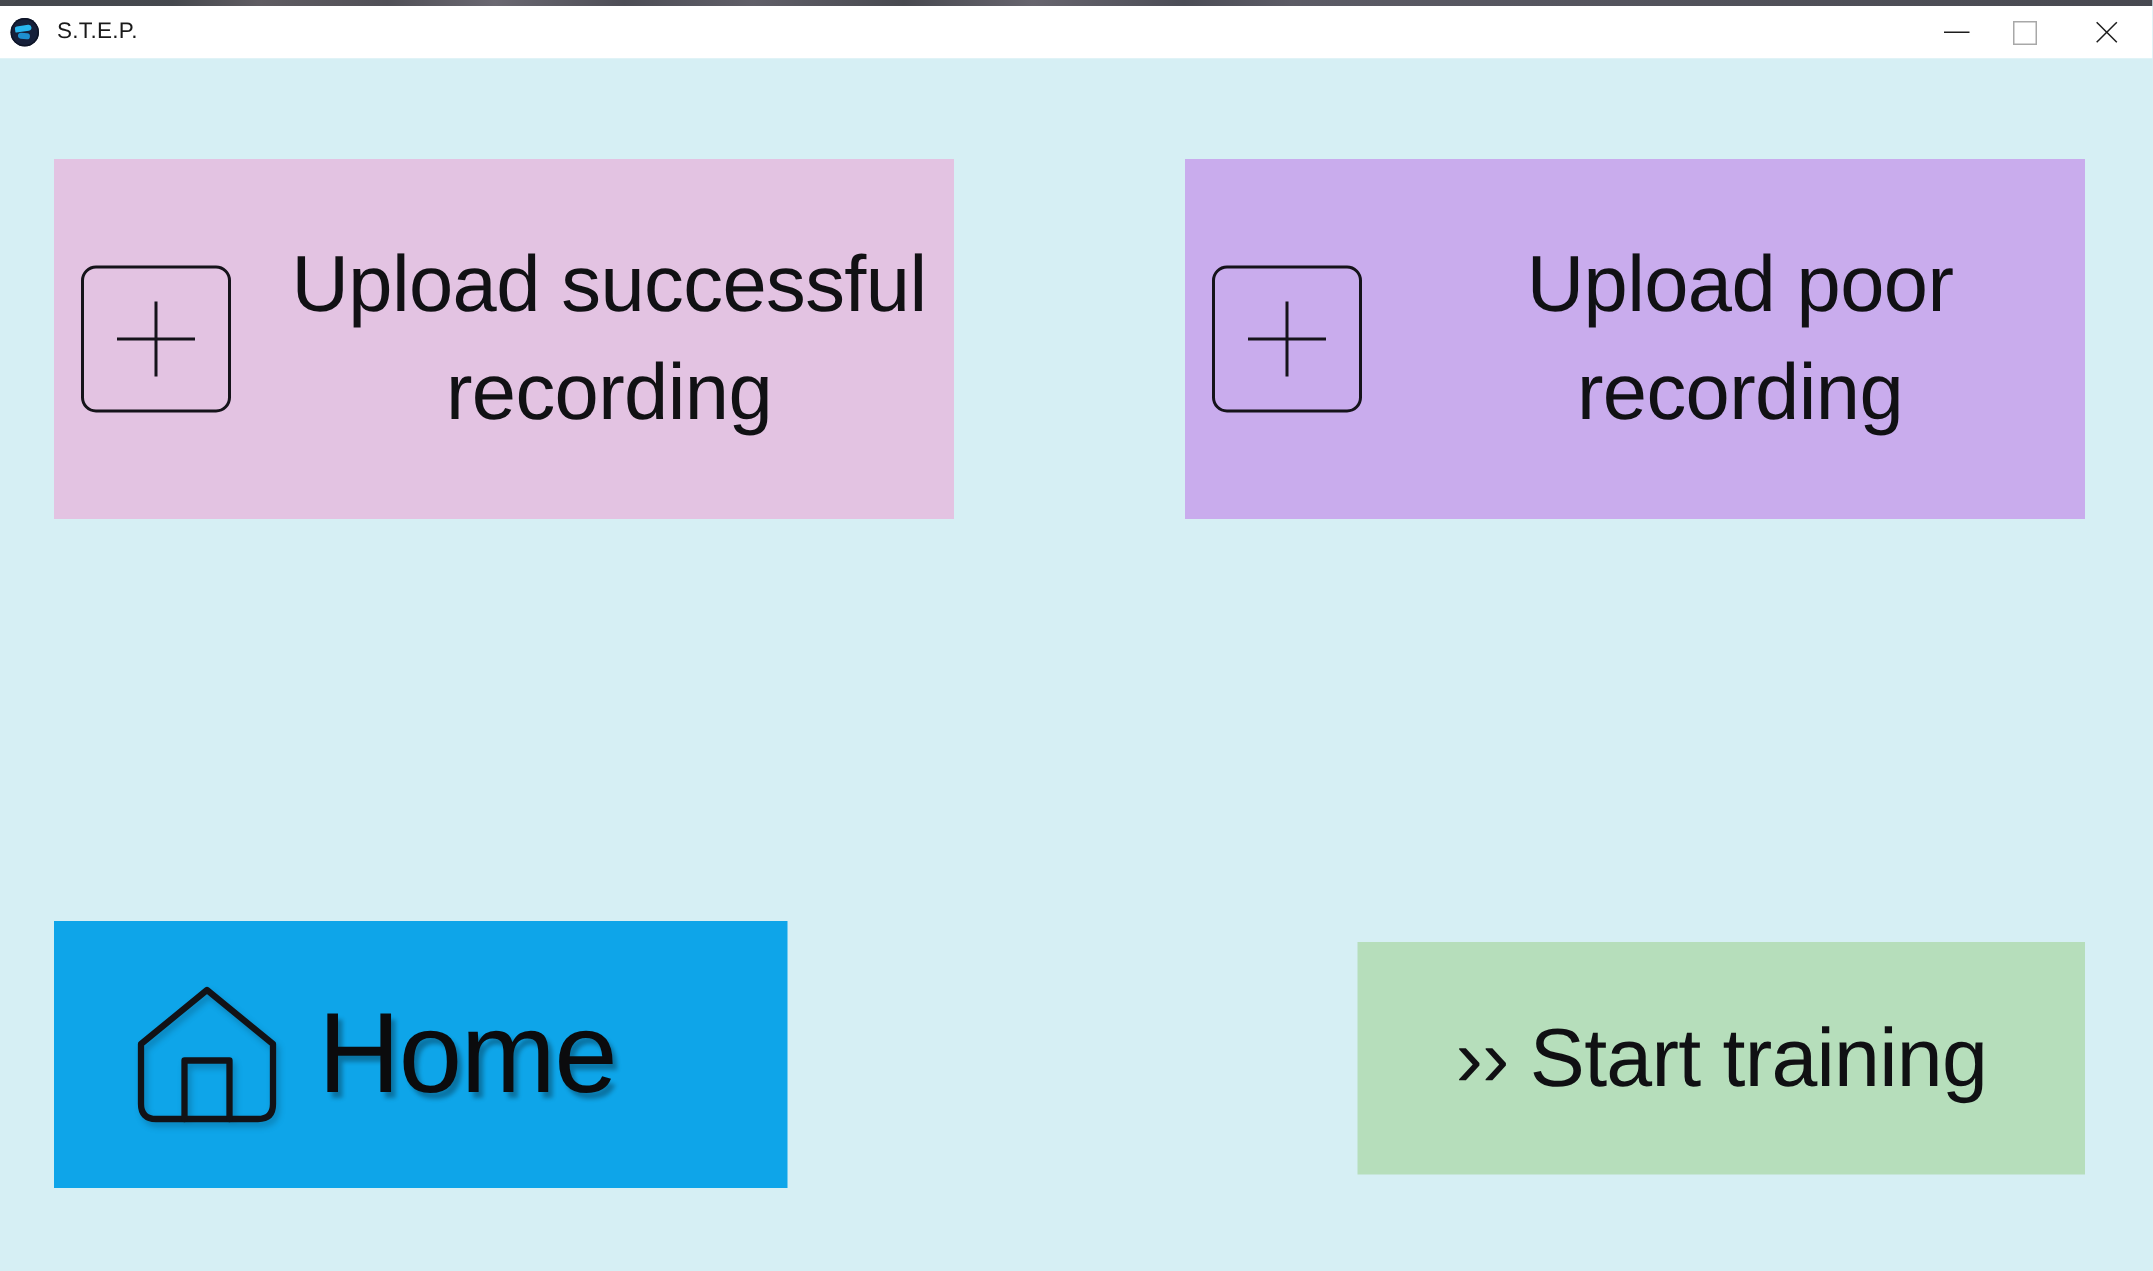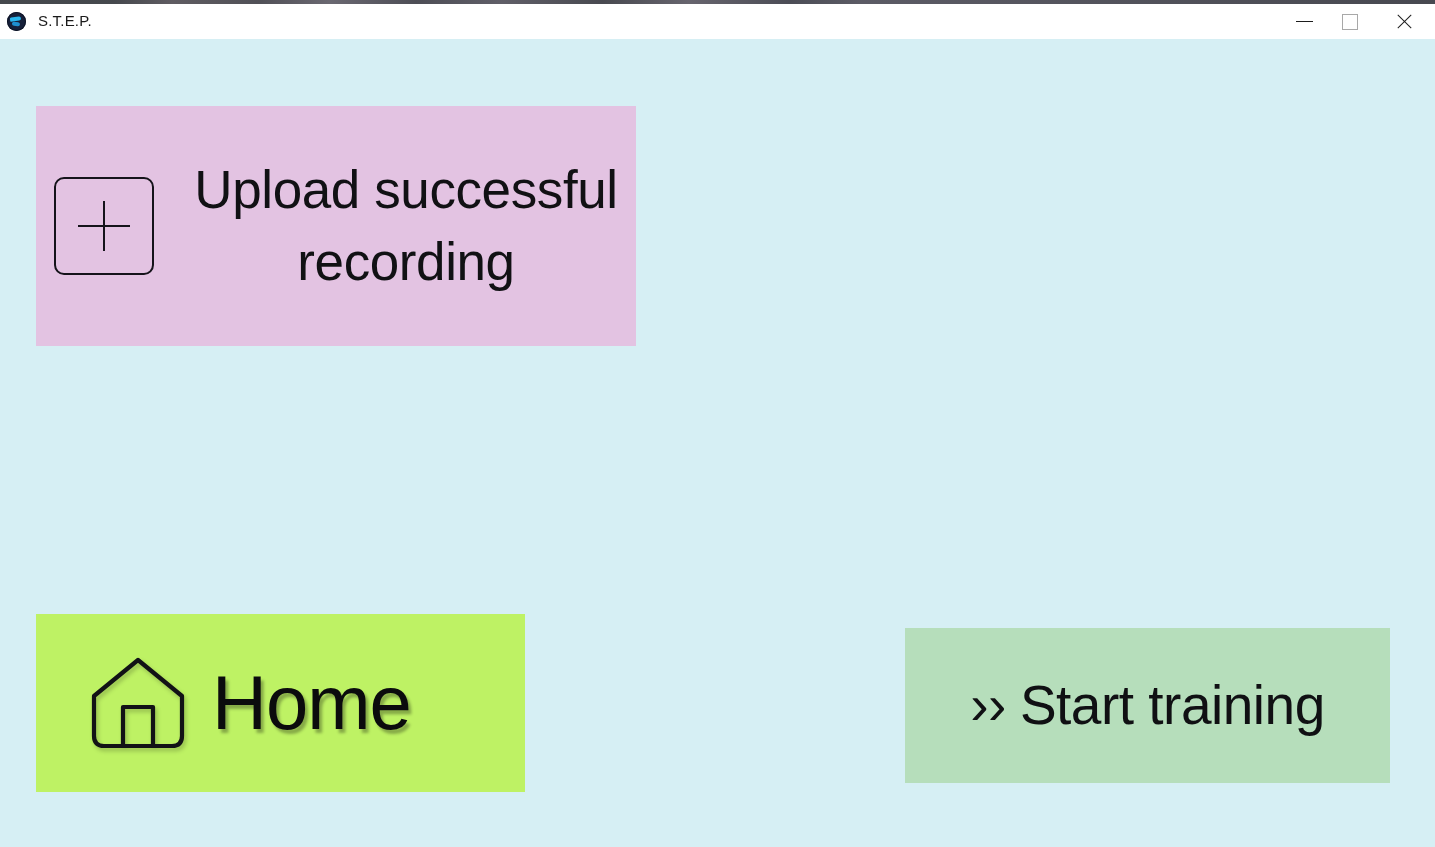--- a/index.html
+++ b/index.html
@@ -219,21 +219,21 @@
     font-weight: 400;
     letter-spacing: -0.4px;
   }
 
   
   .card-home {
     left: 36px;
     top: 575px;
     width: 489px;
     height: 178px;
-    background: #bef264;
+    background: #0ea5e9;
     padding-left: 52px;
   }
   .home-icon {
     flex: 0 0 auto;
     width: 100px;
     height: 100px;
     margin-right: 8px;
     filter: drop-shadow(2px 3px 2px rgba(0,0,0,.22));
   }
   .home-label {
@@ -293,20 +293,24 @@
     </div>
   </div>
 
   <div class="content">
 
     <div class="card card-upload-success">
       <div class="plus-box"></div>
       <div class="card-label">Upload successful recording</div>
     </div>
 
+    <div class="card card-upload-poor">
+      <div class="plus-box"></div>
+      <div class="card-label">Upload poor recording</div>
+    </div>
 
     <div class="card card-home">
       <svg class="home-icon" viewBox="0 0 100 100">
         <path d="M6 43 L50 7 L94 43 L94 83 Q94 93 84 93 L16 93 Q6 93 6 83 Z" fill="none" stroke="#121216" stroke-width="4.2" stroke-linejoin="round" stroke-linecap="round"></path>
         <path d="M35 93 L35 54 L65 54 L65 93" fill="none" stroke="#121216" stroke-width="4.2" stroke-linejoin="round" stroke-linecap="round"></path>
       </svg>
       <div class="home-label">Home</div>
     </div>
 
     <div class="card card-start">

